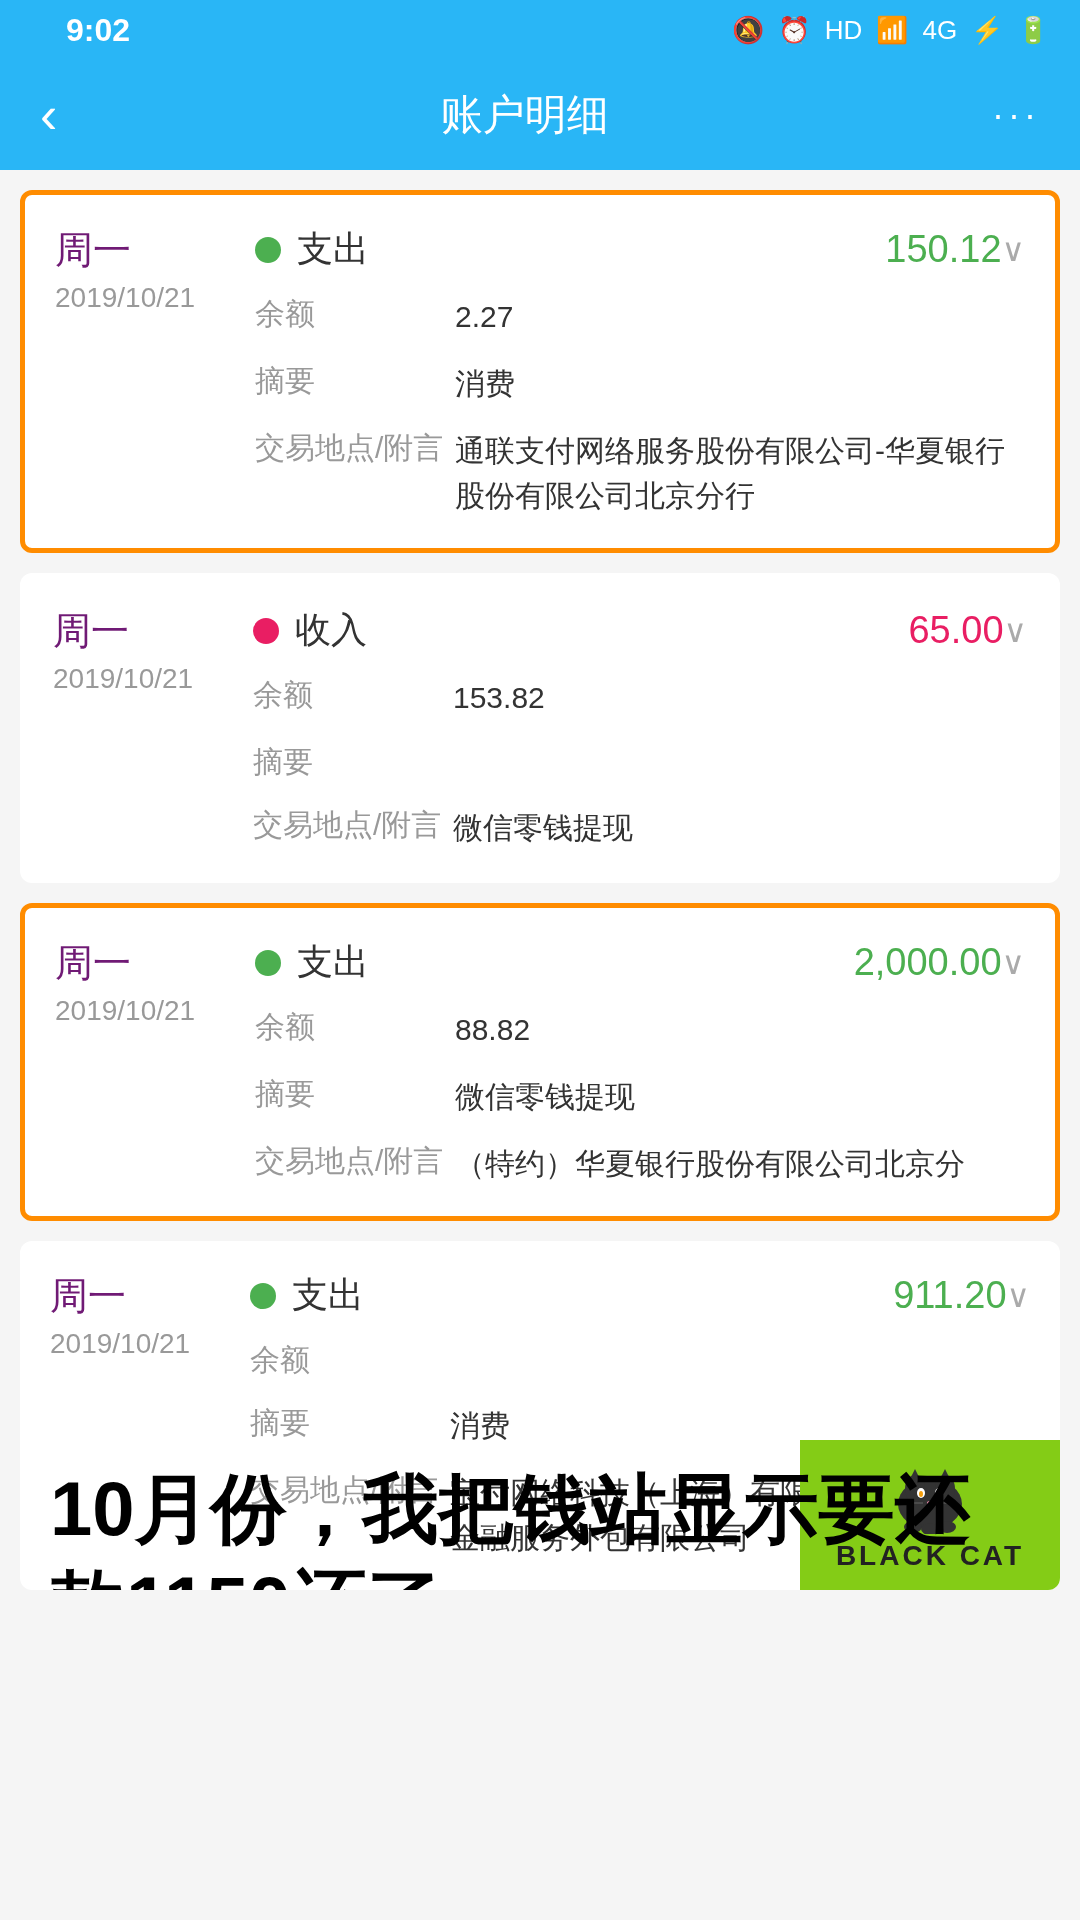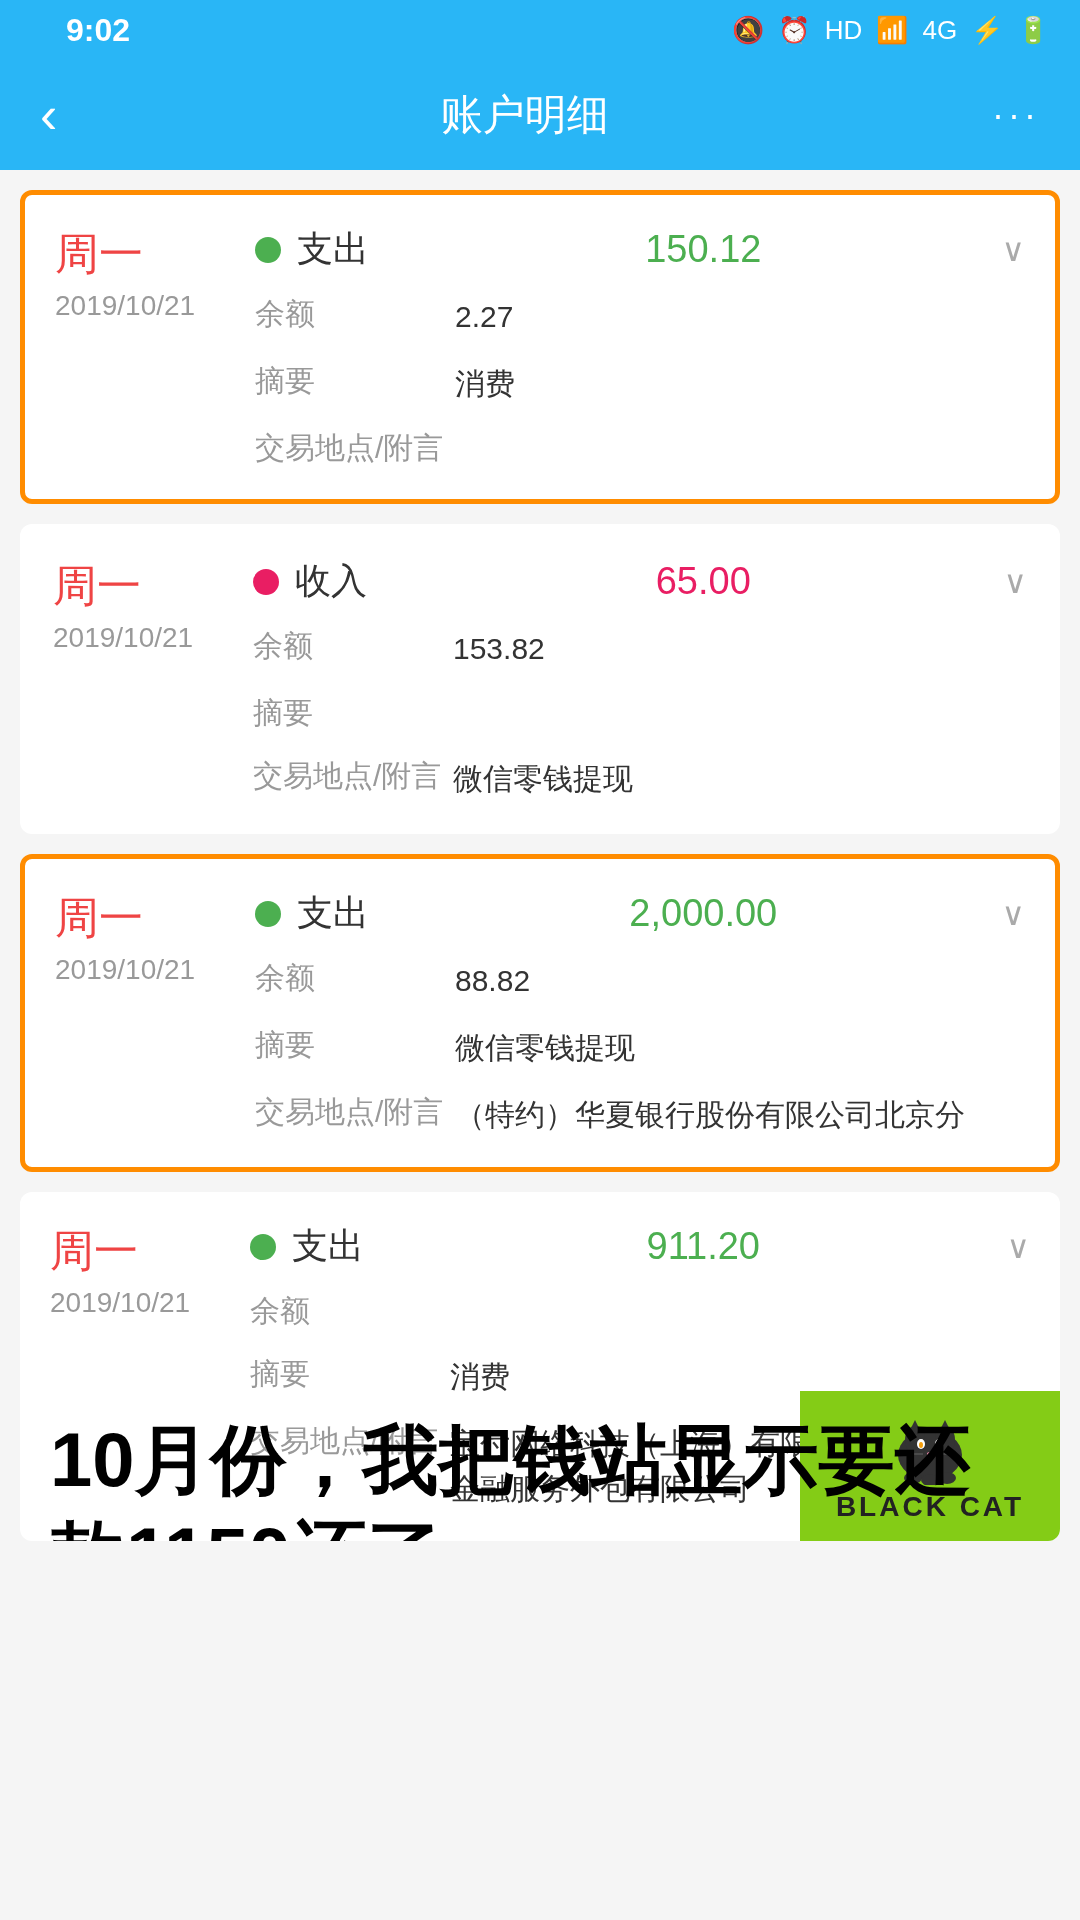--- a/index.html
+++ b/index.html
@@ -104,38 +104,38 @@
 
     .transaction-type {
       font-size: 36px;
       color: #333;
     }
     .transaction-amount {
       font-size: 38px;
       color: #4caf50;
       font-weight: 500;
       flex: 1;
-      text-align: center;
+      text-align: right;
       margin-left: 20px;
     }
     .chevron-icon {
       color: #aaa;
       font-size: 32px;
     }
 
     .transaction-body {
       display: flex;
     }
     .date-col {
       width: 200px;
       flex-shrink: 0;
     }
     .date-weekday {
-      font-size: 44px;
-      color: #ef4444;
+      font-size: 38px;
+      color: #701a75;
       font-weight: 500;
     }
     .date-full {
       font-size: 28px;
       color: #999;
       margin-top: 6px;
     }
     .details-col {
       flex: 1;
     }
@@ -235,20 +235,21 @@
         <div class="detail-row">
           <span class="detail-label">余额</span>
           <span class="detail-value">2.27</span>
         </div>
         <div class="detail-row">
           <span class="detail-label">摘要</span>
           <span class="detail-value">消费</span>
         </div>
         <div class="detail-row">
           <span class="detail-label">交易地点/附言</span>
+          <span class="detail-value">通联支付网络服务股份有限公司-华夏银行股份有限公司北京分行</span>
         </div>
       </div>
     </div>
   </div>
 
   <div class="transaction-card">
     <div class="transaction-body">
       <div class="date-col">
         <div class="date-weekday">周一</div>
         <div class="date-full">2019/10/21</div>

